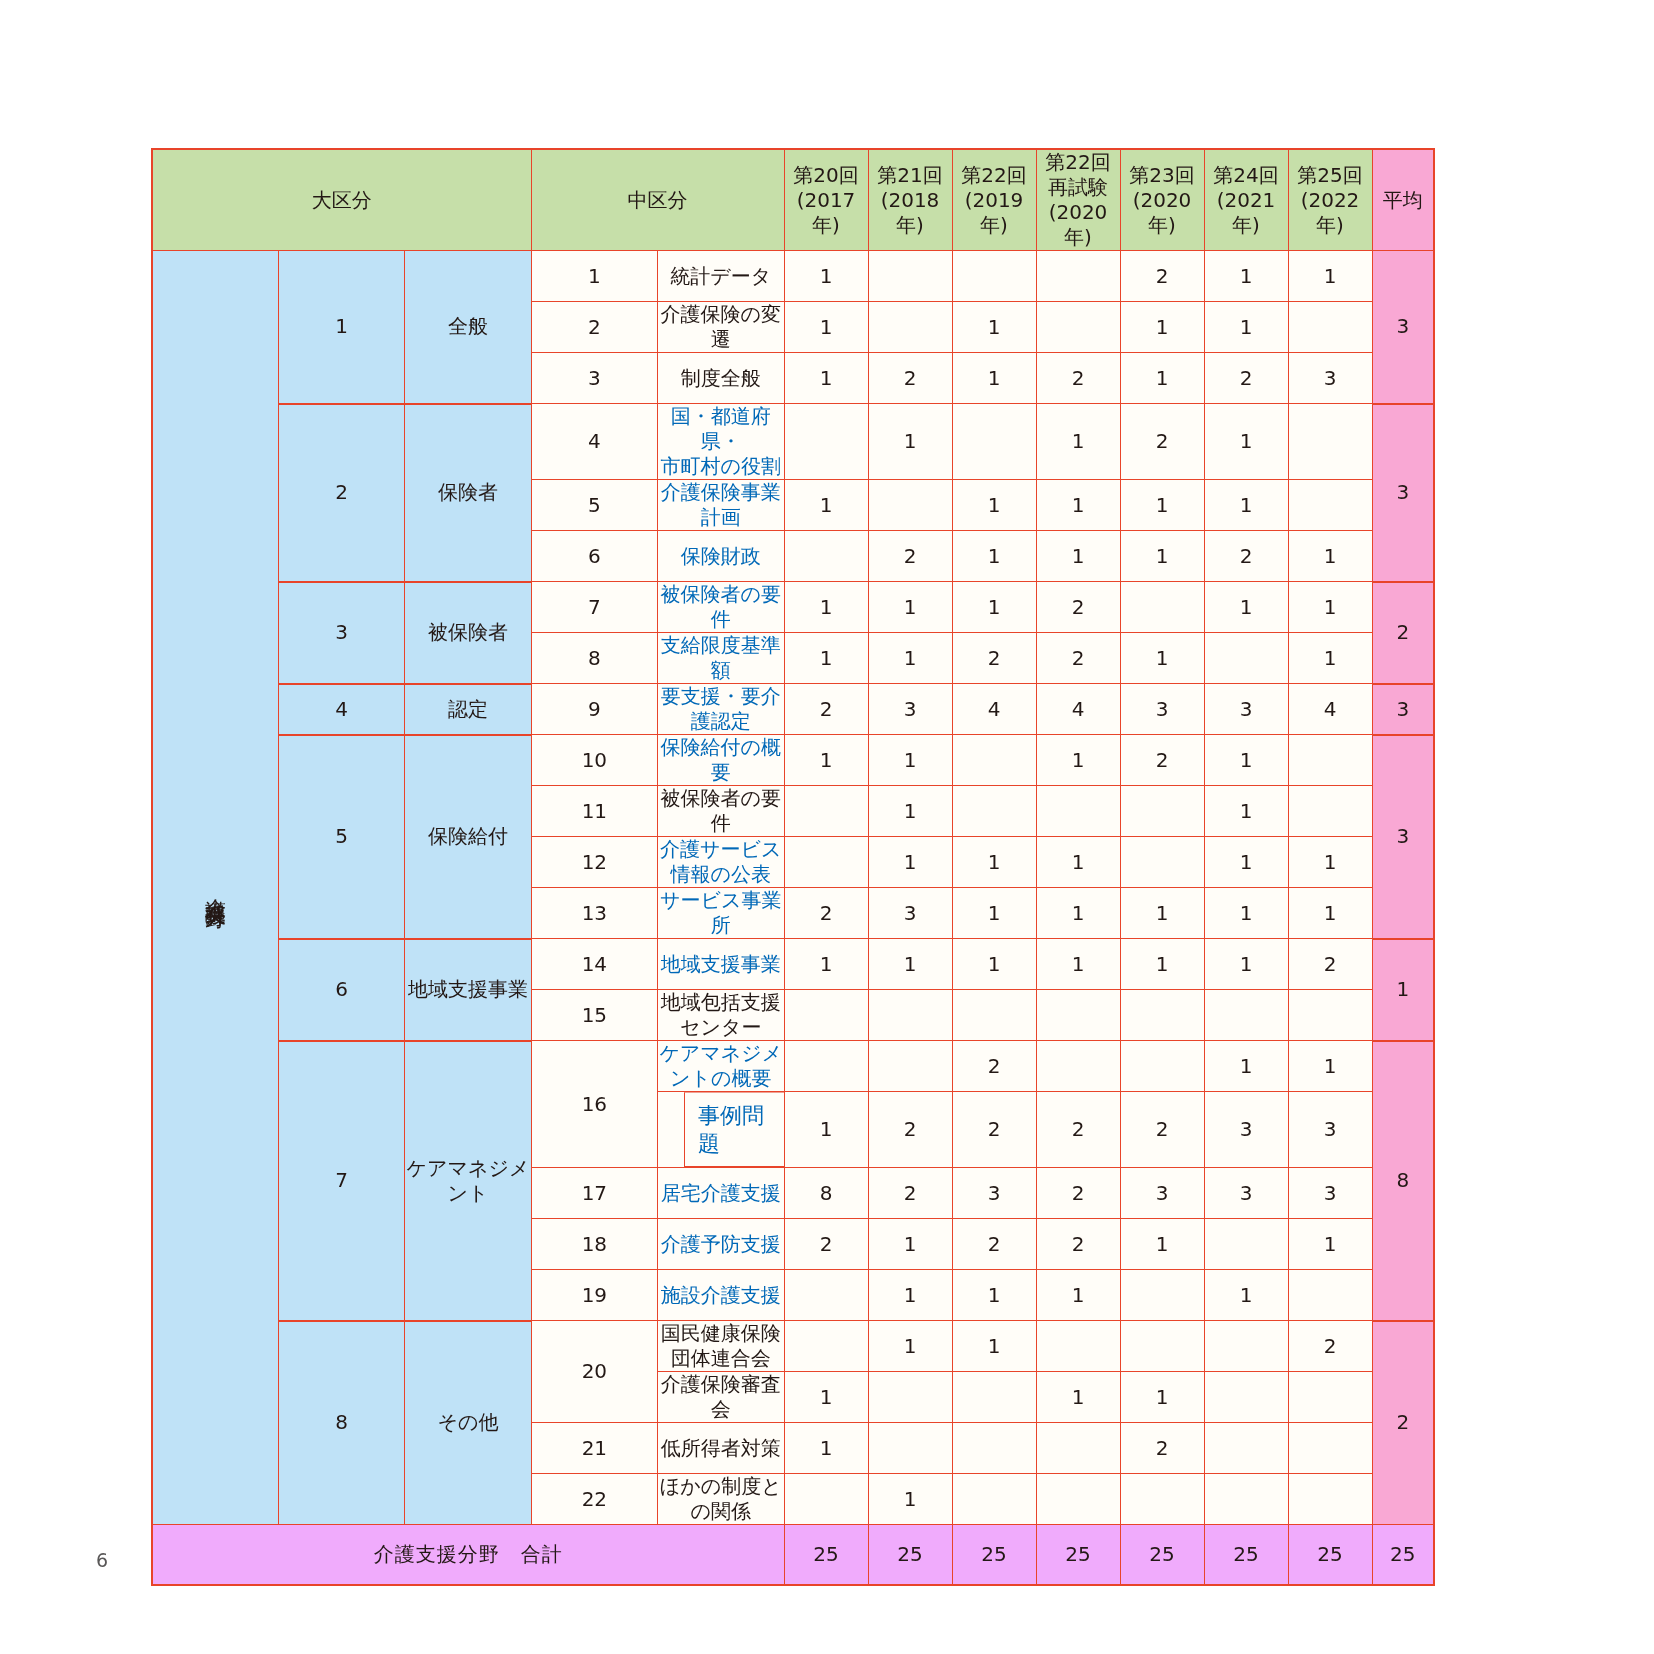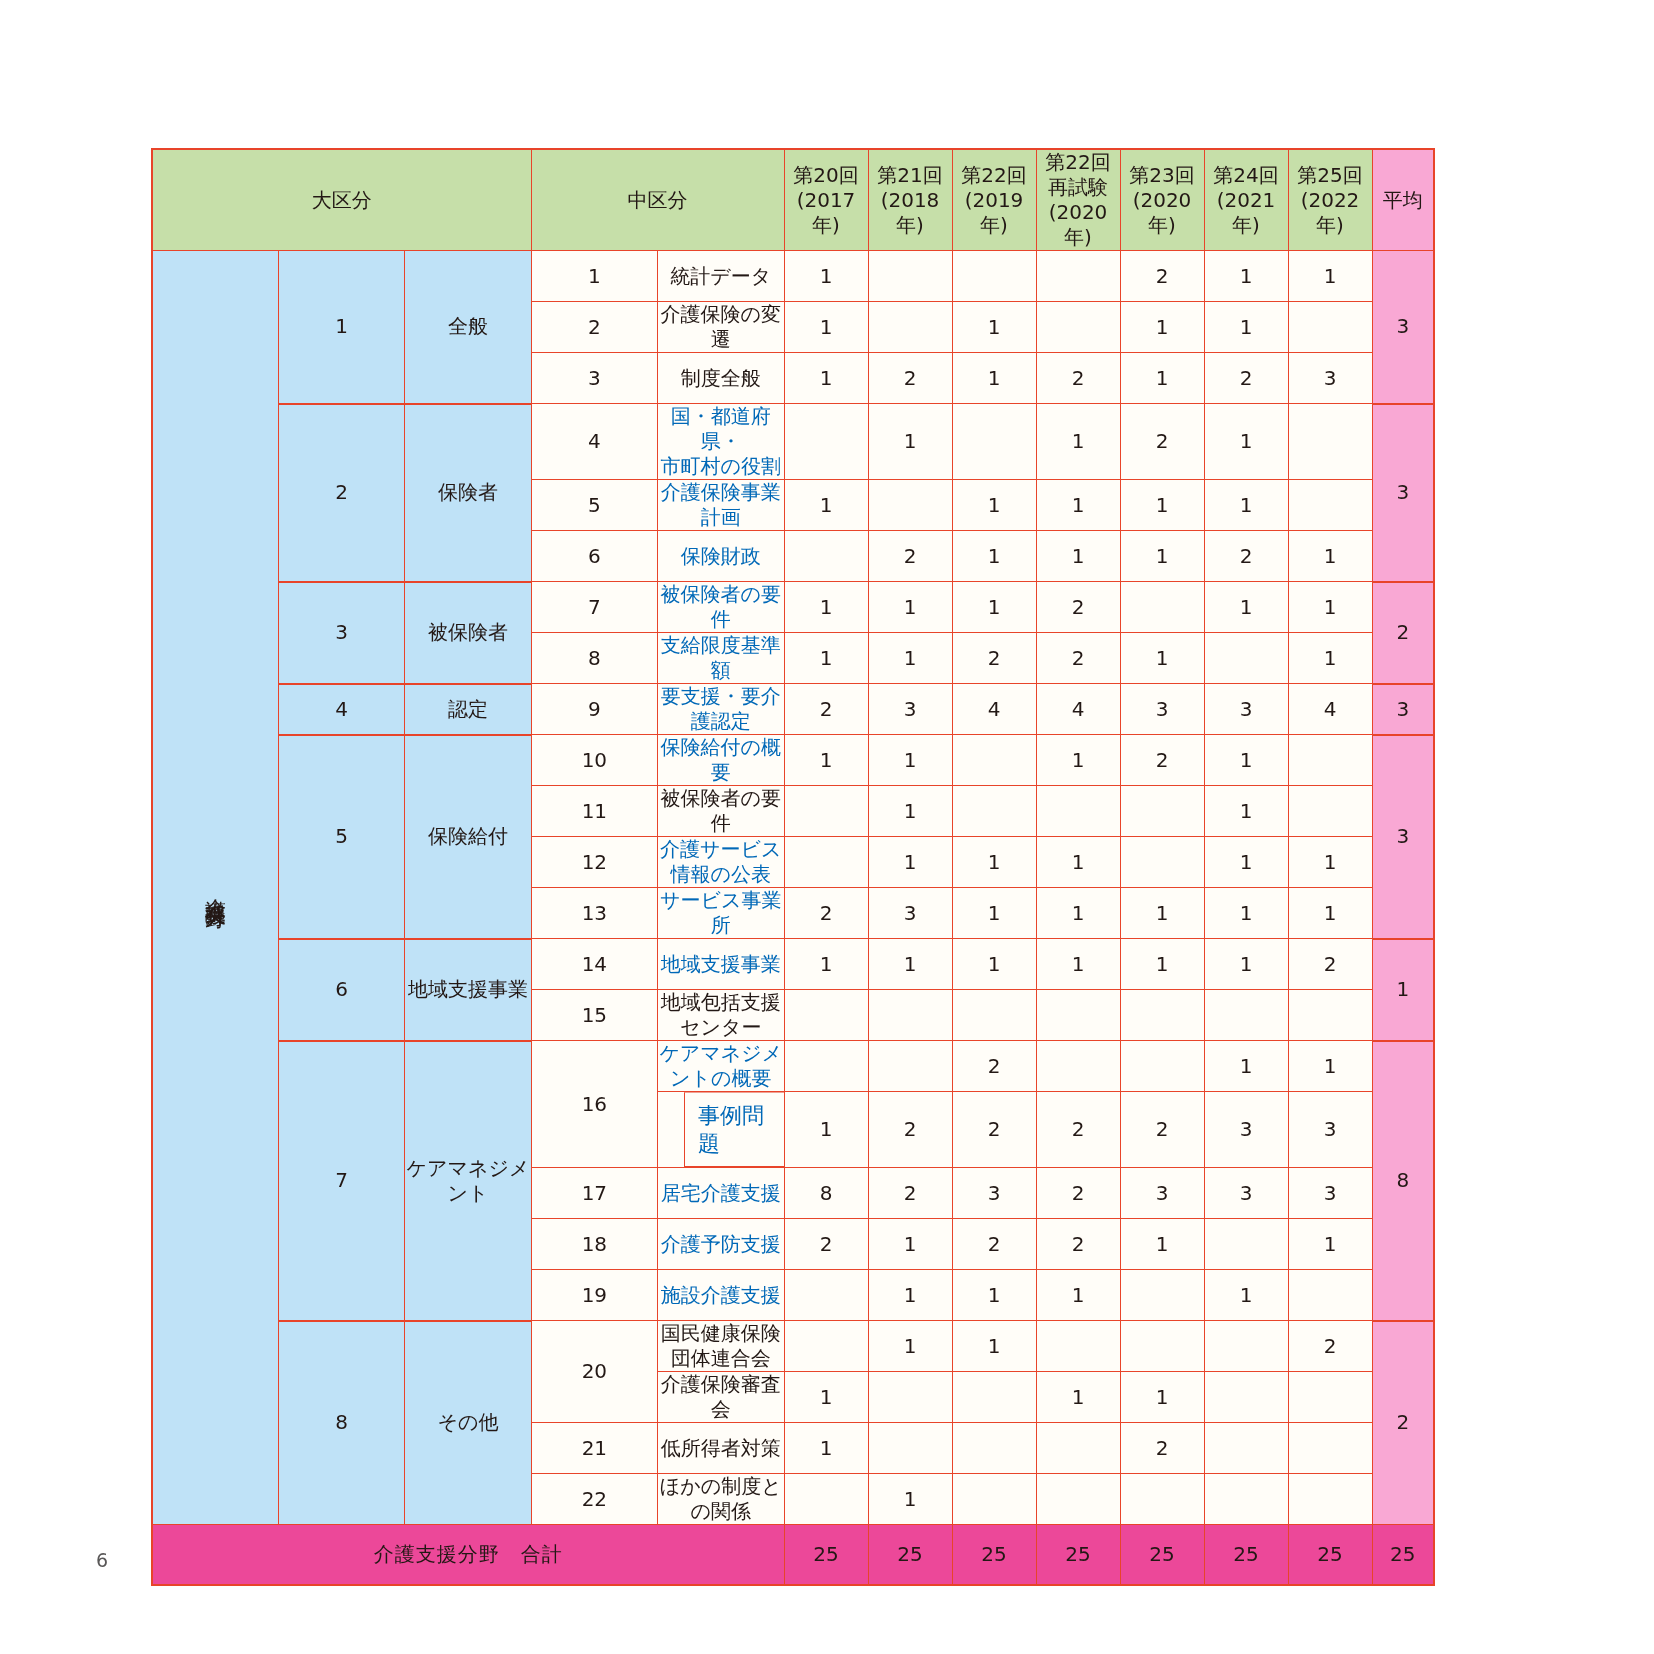--- a/index.html
+++ b/index.html
@@ -137,21 +137,21 @@
   .yr { width: 84px; font-size: 22px; }
   .avg {
     width: 62px;
     background: #f9a8d4;
     font-size: 22px;
   }
   .rowh { height: 51px; }
 
   
   .total-row td {
-    background: #ec4899;
+    background: #f0abfc;
     height: 60px;
     font-size: 24px;
   }
   .total-label {
     text-align: center;
     letter-spacing: 1px;
   }
   .thick-top { border-top: 2px solid #e8442a !important; }
 
   

